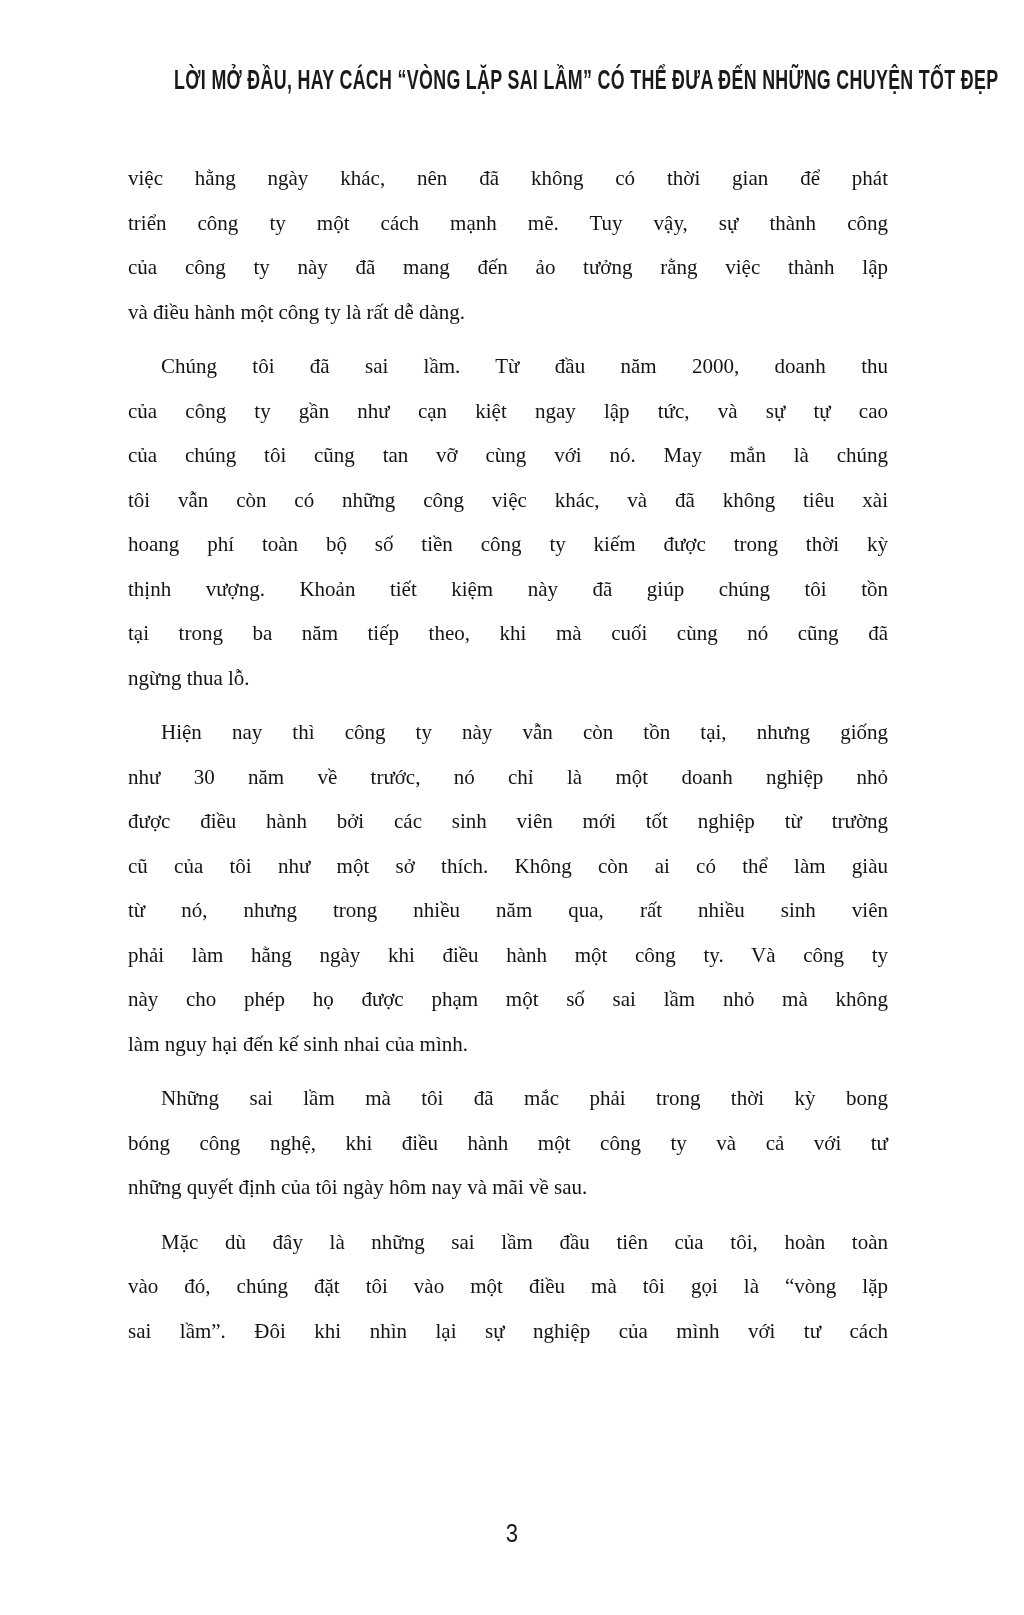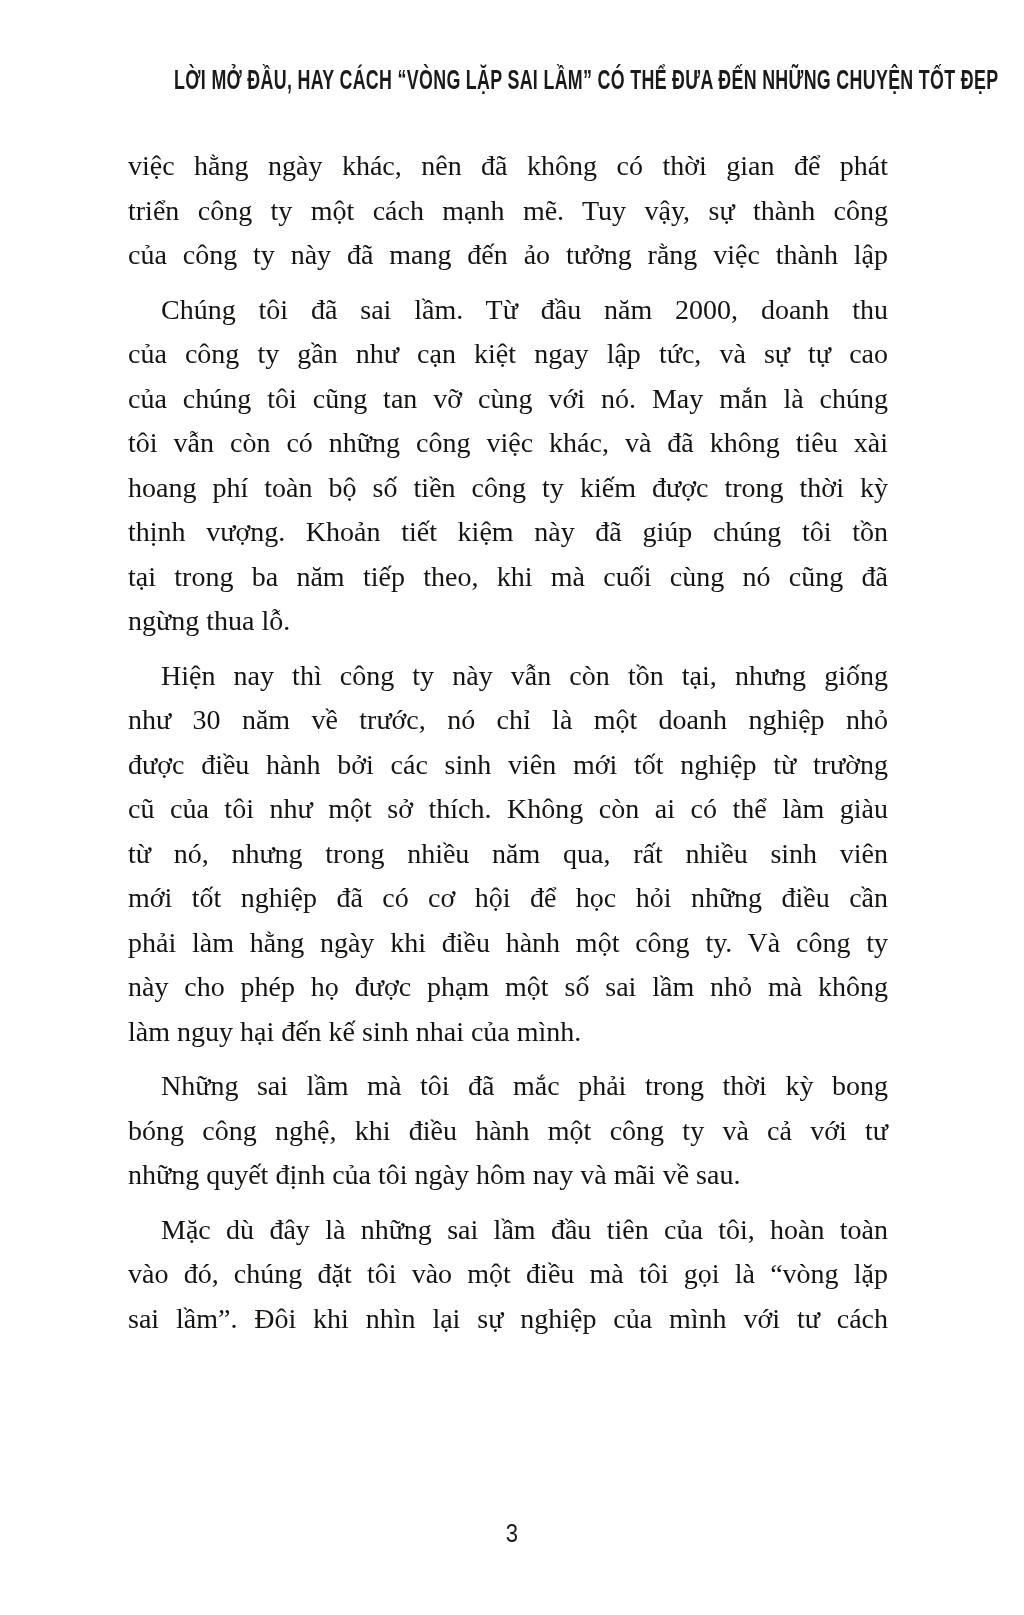--- a/index.html
+++ b/index.html
@@ -28,23 +28,23 @@
     line-height: 32px;
     white-space: nowrap;
     letter-spacing: 0.5px;
     transform: scaleX(0.66);
     transform-origin: 50% 50%;
     color: #1a1a1a;
   }
   .body-text {
     position: absolute;
     left: 128px;
-    top: 144px;
+    top: 156px;
     width: 760px;
-    font-size: 28px;
+    font-size: 21px;
     line-height: 44.5px;
   }
   .paragraph {
     margin: 0 0 10px 0;
   }
   .line {
     text-align: justify;
     text-align-last: justify;
   }
   .line.indent {
@@ -71,38 +71,38 @@
 <body>
 
 <div class="page">
   <div class="running-header">LỜI MỞ ĐẦU, HAY CÁCH “VÒNG LẶP SAI LẦM” CÓ THỂ ĐƯA ĐẾN NHỮNG CHUYỆN TỐT ĐẸP</div>
 
   <div class="body-text">
       <div class="paragraph">
         <div class="line">việc hằng ngày khác, nên đã không có thời gian để phát</div>
         <div class="line">triển công ty một cách mạnh mẽ. Tuy vậy, sự thành công</div>
         <div class="line">của công ty này đã mang đến ảo tưởng rằng việc thành lập</div>
+        <div class="line last">và điều hành một công ty là rất dễ dàng.</div>
       </div>
       <div class="paragraph">
         <div class="line indent">Chúng tôi đã sai lầm. Từ đầu năm 2000, doanh thu</div>
         <div class="line">của công ty gần như cạn kiệt ngay lập tức, và sự tự cao</div>
         <div class="line">của chúng tôi cũng tan vỡ cùng với nó. May mắn là chúng</div>
         <div class="line">tôi vẫn còn có những công việc khác, và đã không tiêu xài</div>
         <div class="line">hoang phí toàn bộ số tiền công ty kiếm được trong thời kỳ</div>
         <div class="line">thịnh vượng. Khoản tiết kiệm này đã giúp chúng tôi tồn</div>
         <div class="line">tại trong ba năm tiếp theo, khi mà cuối cùng nó cũng đã</div>
         <div class="line last">ngừng thua lỗ.</div>
       </div>
       <div class="paragraph">
         <div class="line indent">Hiện nay thì công ty này vẫn còn tồn tại, nhưng giống</div>
         <div class="line">như 30 năm về trước, nó chỉ là một doanh nghiệp nhỏ</div>
         <div class="line">được điều hành bởi các sinh viên mới tốt nghiệp từ trường</div>
         <div class="line">cũ của tôi như một sở thích. Không còn ai có thể làm giàu</div>
         <div class="line">từ nó, nhưng trong nhiều năm qua, rất nhiều sinh viên</div>
-        <div class="line">mới tốt nghiệp đã có cơ hội để học hỏi những điều cần</div>
         <div class="line">phải làm hằng ngày khi điều hành một công ty. Và công ty</div>
         <div class="line">này cho phép họ được phạm một số sai lầm nhỏ mà không</div>
         <div class="line last">làm nguy hại đến kế sinh nhai của mình.</div>
       </div>
       <div class="paragraph">
         <div class="line indent">Những sai lầm mà tôi đã mắc phải trong thời kỳ bong</div>
         <div class="line">bóng công nghệ, khi điều hành một công ty và cả với tư</div>
         <div class="line last">những quyết định của tôi ngày hôm nay và mãi về sau.</div>
       </div>
       <div class="paragraph">

